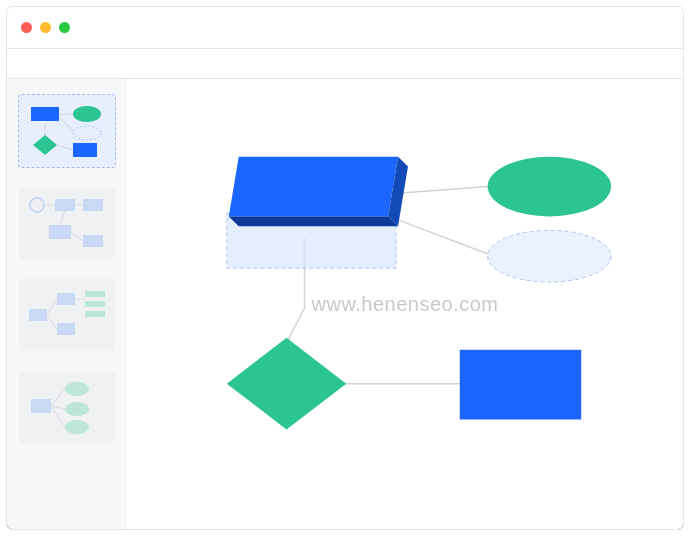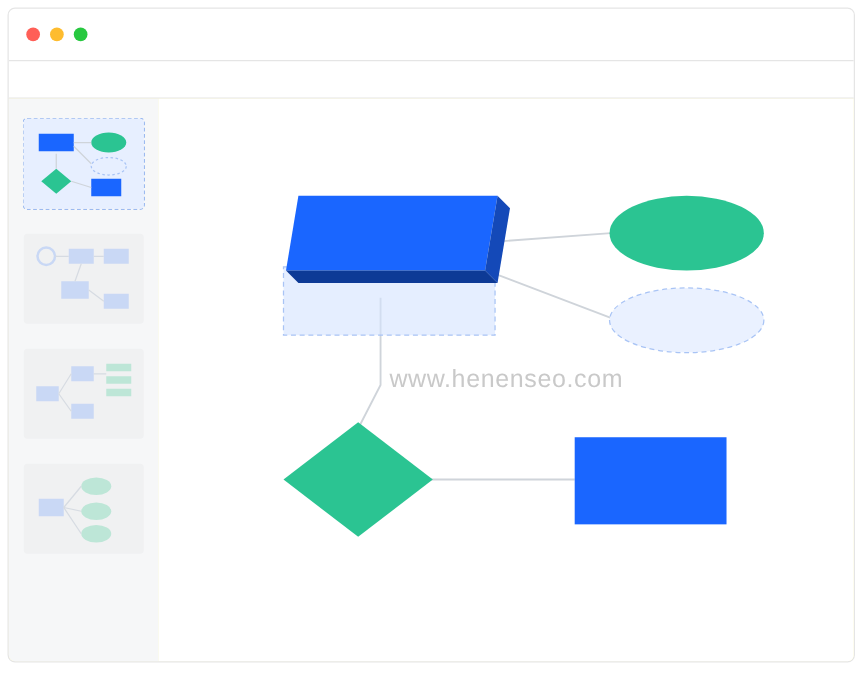--- a/index.html
+++ b/index.html
@@ -34,21 +34,21 @@
   .dot-red { background: #ff5f57; }
   .dot-yellow { background: #febc2e; }
   .dot-green { background: #28c840; }
   .toolbar {
     height: 30px;
     border-bottom: 1px solid #e5e5e5;
   }
   .body {
     flex: 1;
     display: flex;
-    background: #fef9c3;
+    background: #14532d;
   }
   .sidebar {
     width: 120px;
     background: #f6f7f8;
     padding: 16px 12px;
     display: flex;
     flex-direction: column;
     gap: 20px;
   }
   .thumb {

